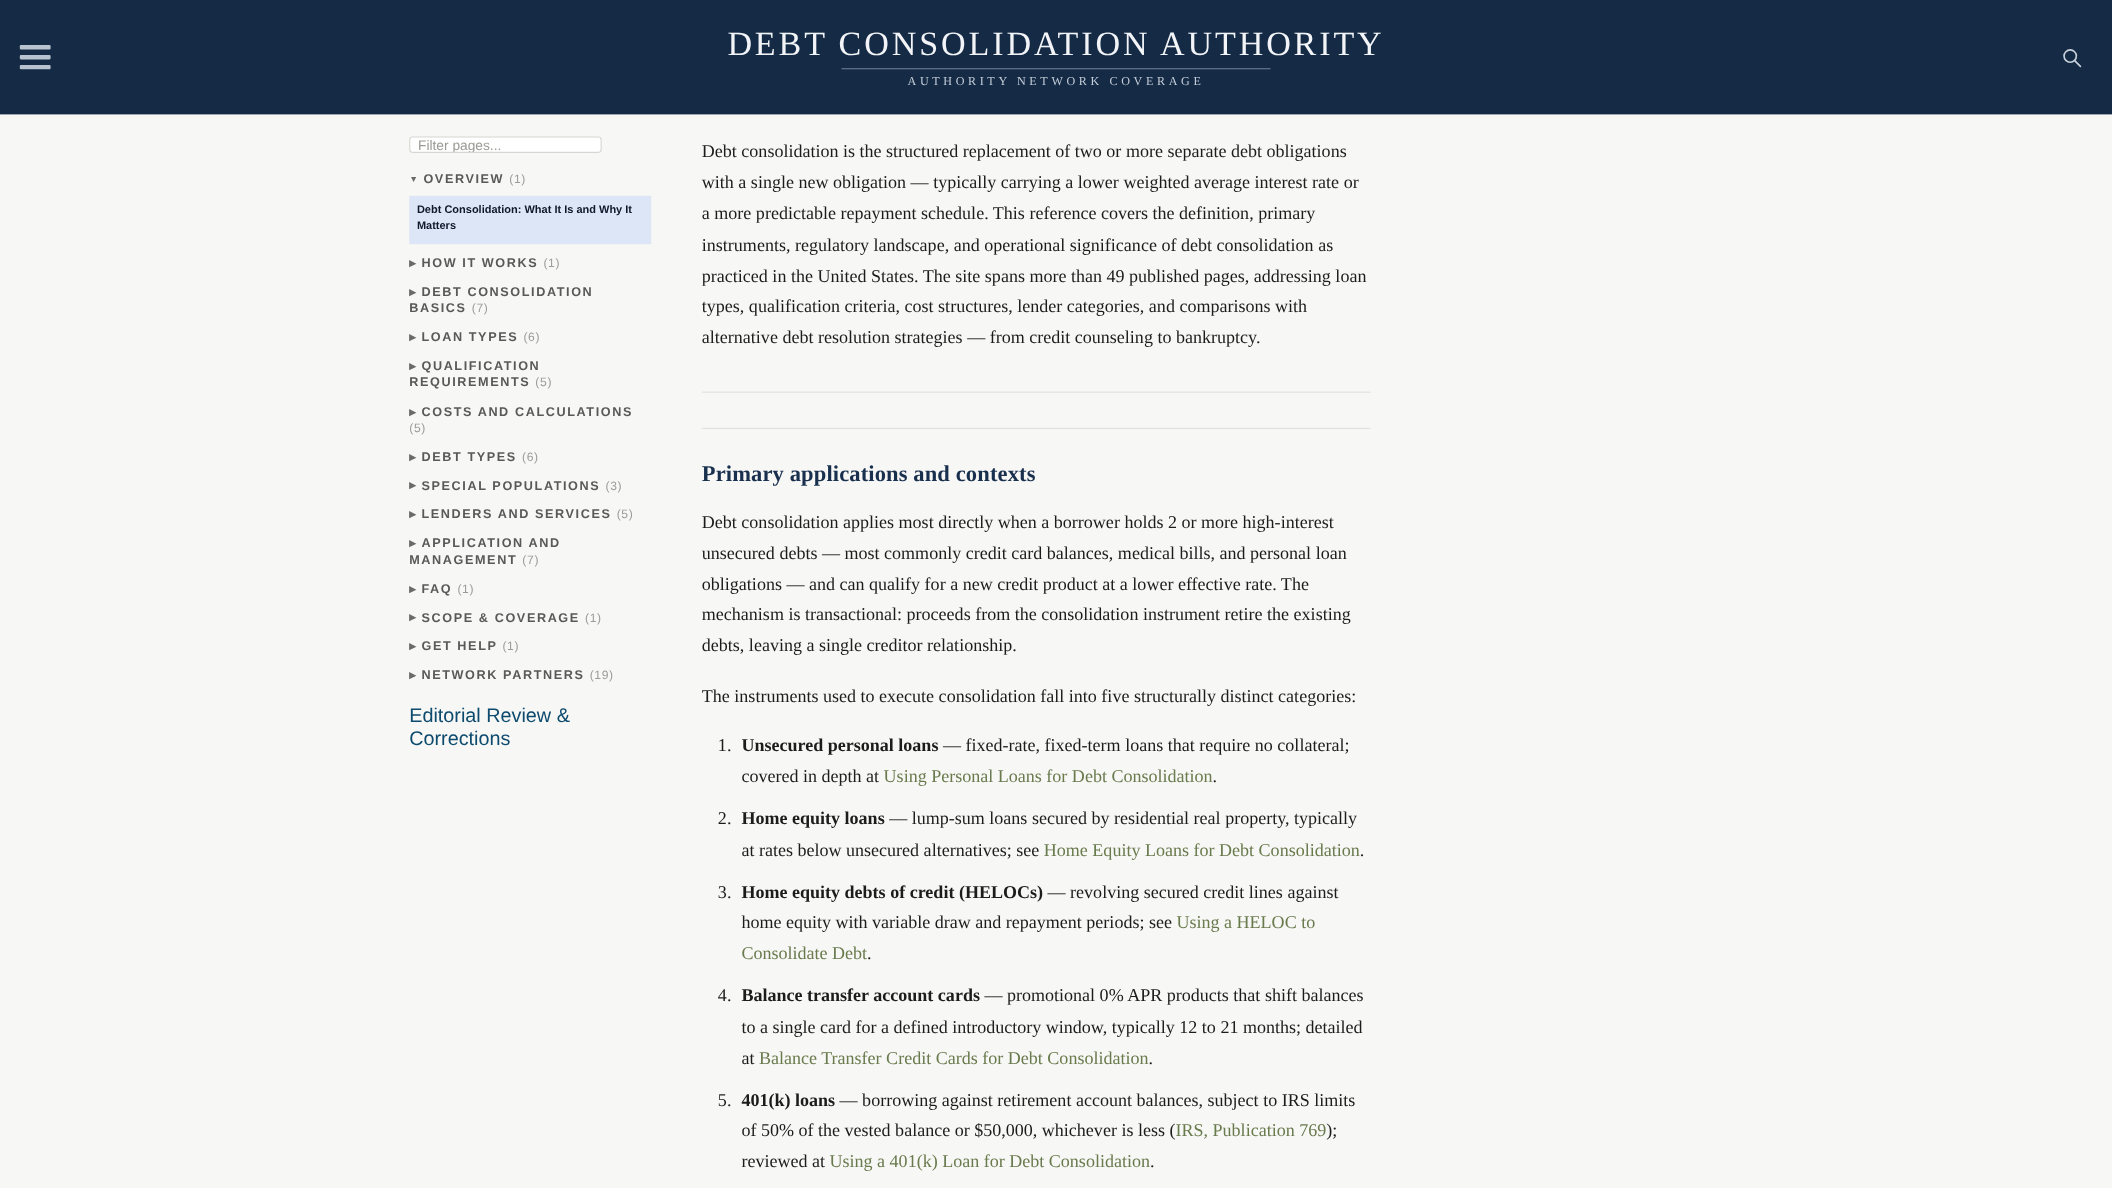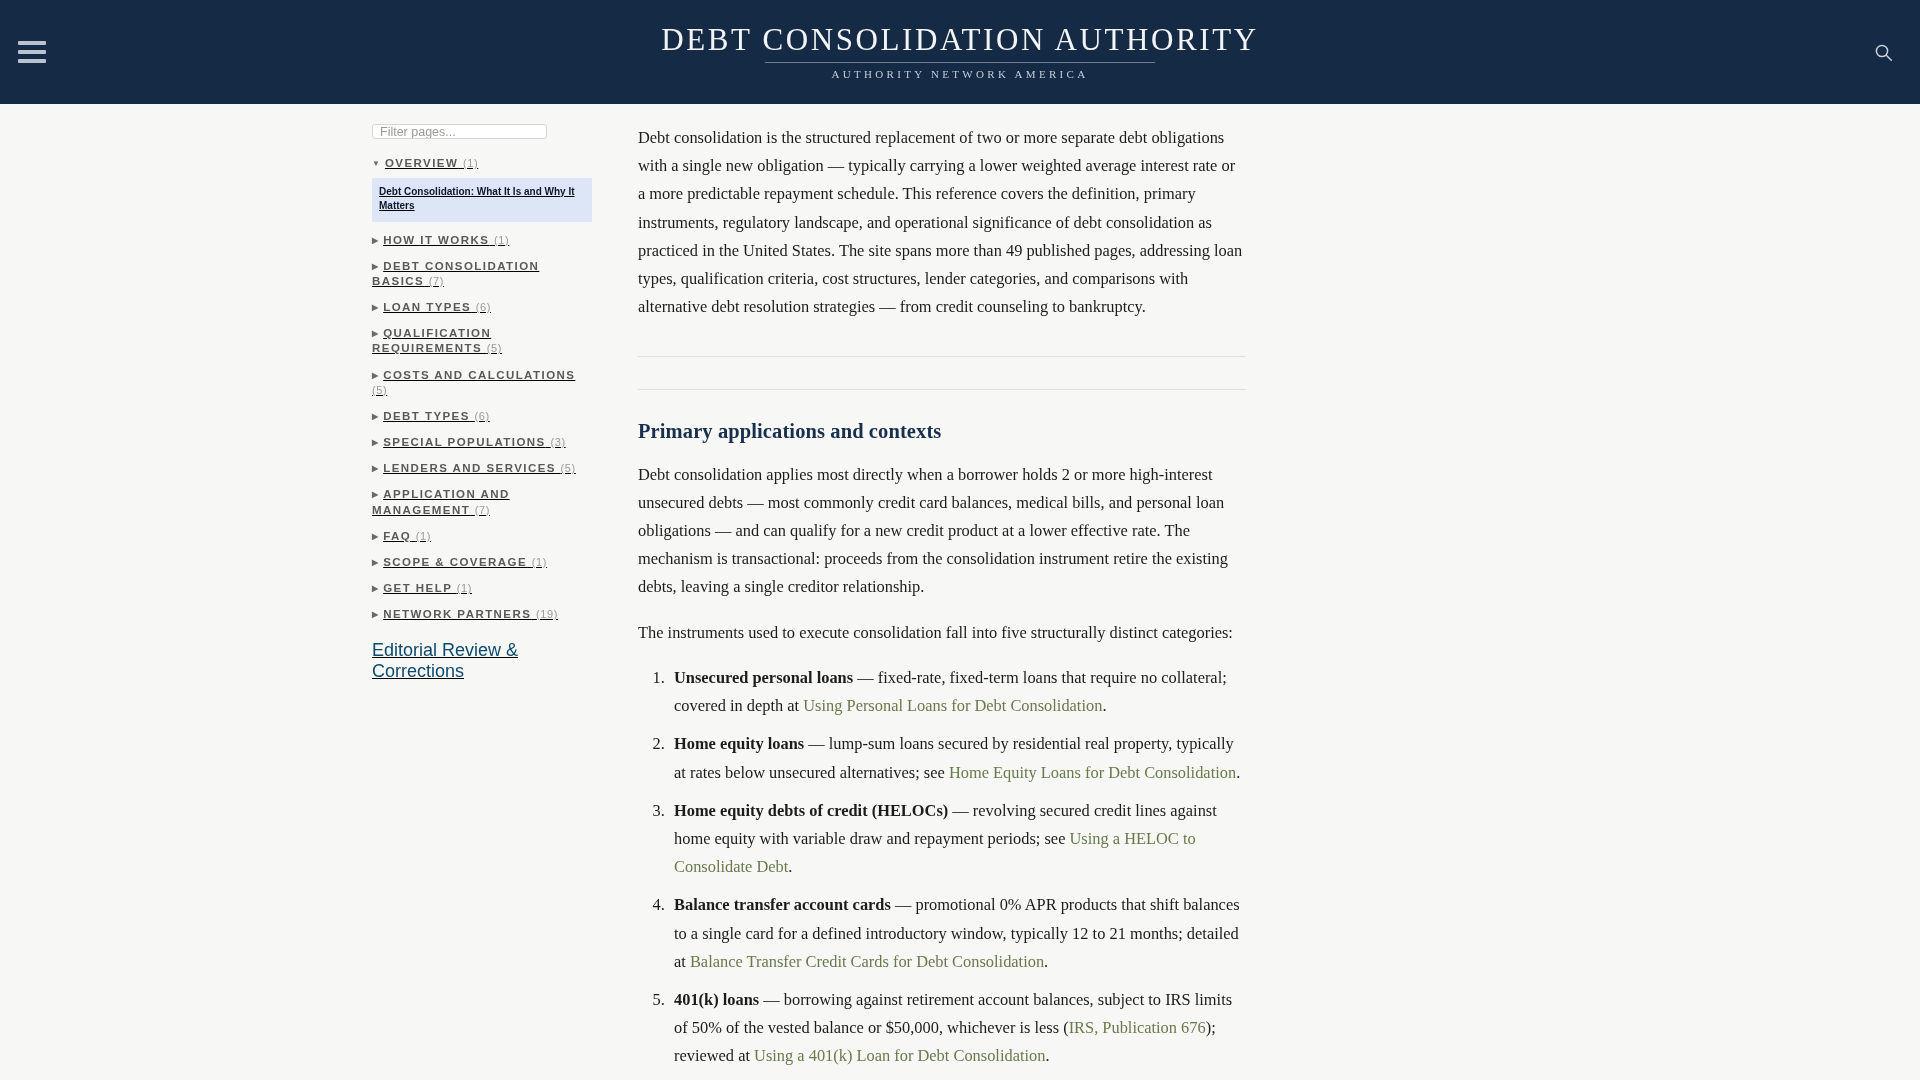--- a/index.html
+++ b/index.html
@@ -95,21 +95,21 @@
     font-size: 12.5px;
     color: #333;
     background: #ffffff;
     border: 1px solid #d6d6d2;
     border-radius: 3px;
     outline: none;
     display: block;
   }
   .filter-input::placeholder { color: #9a9a96; }
 
-  .nav-list { margin-top: 17px; text-decoration: underline; }
+  .nav-list { margin-top: 17px; }
   .nav-section { margin-bottom: 11px; }
   .nav-section-head {
     font-size: 11.5px;
     font-weight: 700;
     letter-spacing: 1.45px;
     color: #59595a;
     text-transform: uppercase;
     line-height: 1.32;
     cursor: pointer;
     padding-left: 0px;
@@ -190,21 +190,21 @@
 
   <div class="hamburger">
     <span></span>
     <span></span>
     <span></span>
   </div>
 
   <div class="brand">
     <div class="brand-title">DEBT CONSOLIDATION AUTHORITY</div>
     <div class="brand-rule"></div>
-    <div class="brand-sub">AUTHORITY NETWORK AMERICA</div>
+    <div class="brand-sub">AUTHORITY NETWORK COVERAGE</div>
   </div>
 
   <div class="search-btn">
     <svg width="19" height="19" viewBox="0 0 19 19" fill="none" aria-hidden="true">
       <circle cx="8" cy="8" r="5.6" stroke="#c8d1dc" stroke-width="1.5"></circle>
       <line x1="12.3" y1="12.3" x2="17.3" y2="17.3" stroke="#c8d1dc" stroke-width="1.5" stroke-linecap="round"></line>
     </svg>
   </div>
 
 </div>
@@ -332,21 +332,21 @@
 
       <li>
         <span class="b">Home equity debts of credit (HELOCs)</span><span> — revolving secured credit lines against home equity with variable draw and repayment periods; see </span><a class="ilink">Using a HELOC to Consolidate Debt</a><span>.</span>
       </li>
 
       <li>
         <span class="b">Balance transfer account cards</span><span> — promotional 0% APR products that shift balances to a single card for a defined introductory window, typically 12 to 21 months; detailed at </span><a class="ilink">Balance Transfer Credit Cards for Debt Consolidation</a><span>.</span>
       </li>
 
       <li>
-        <span class="b">401(k) loans</span><span> — borrowing against retirement account balances, subject to IRS limits of 50% of the vested balance or $50,000, whichever is less (</span><a class="ilink">IRS, Publication 676</a><span>); reviewed at </span><a class="ilink">Using a 401(k) Loan for Debt Consolidation</a><span>.</span>
+        <span class="b">401(k) loans</span><span> — borrowing against retirement account balances, subject to IRS limits of 50% of the vested balance or $50,000, whichever is less (</span><a class="ilink">IRS, Publication 769</a><span>); reviewed at </span><a class="ilink">Using a 401(k) Loan for Debt Consolidation</a><span>.</span>
       </li>
 
     </ol>
 
     <p><span>A full structural classification of these instruments, including secured versus unsecured distinctions and collateral risk profiles, is available at </span></p>
 
   </main>
 
 </div>
 

